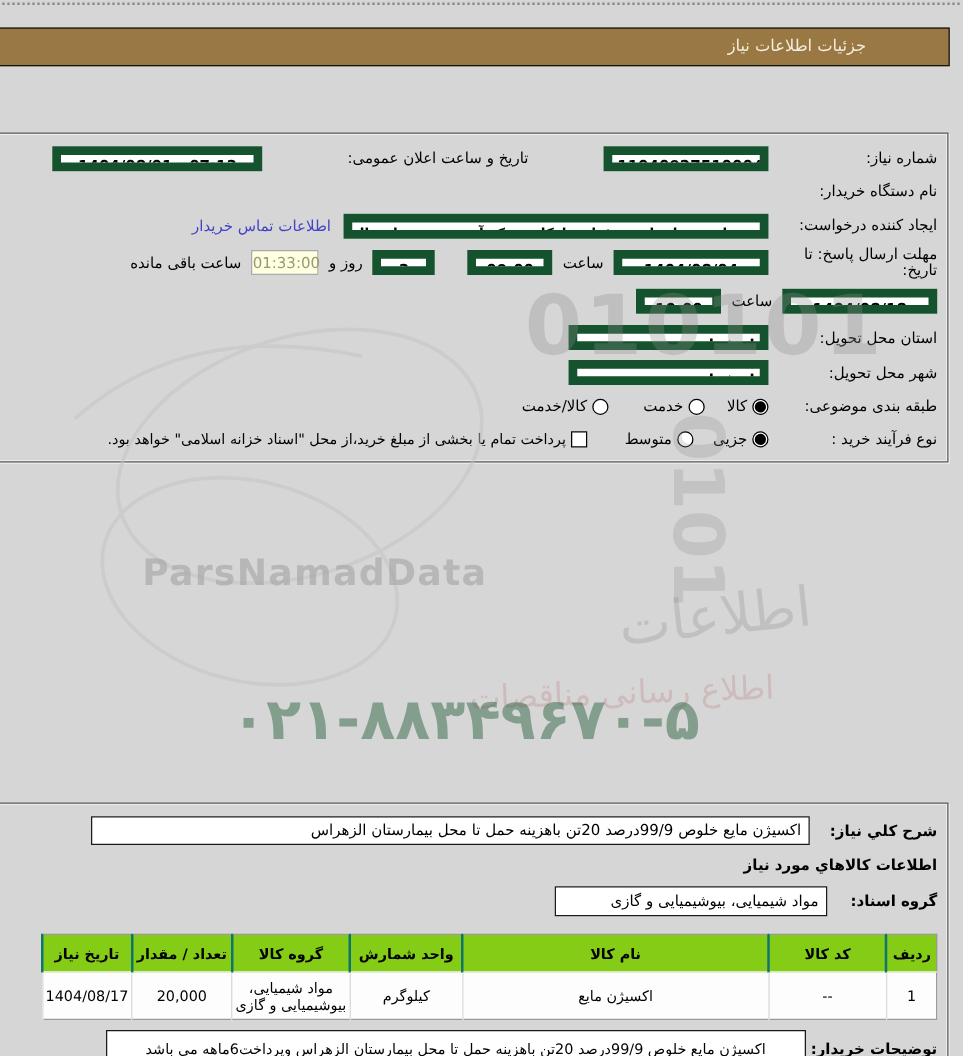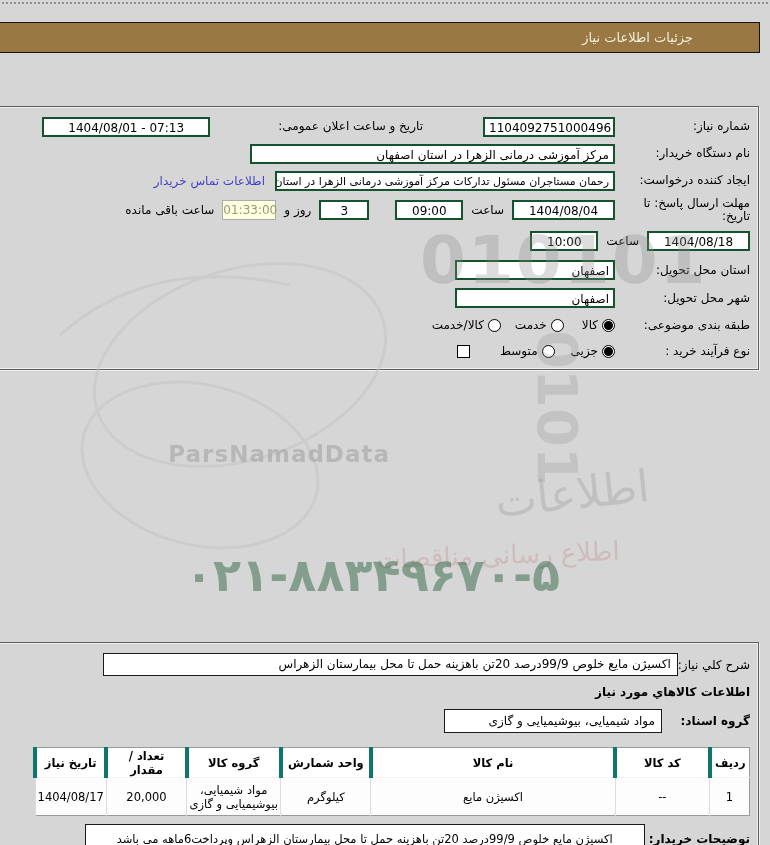--- a/index.html
+++ b/index.html
@@ -29,74 +29,74 @@
     box-shadow: inset 1px 1px 0 #ededed, inset -1px -1px 0 #ededed, 1px 1px 0 #efefef;
   }
   .panel1 { top:75px; height:264px; padding:6px 8px 0 8px; }
   .panel2 { top:347px; height:213px; padding:10px 8px 0 8px; }
 
   .row { display:flex; align-items:center; height:27px; }
   .row.tall { height:31px; }
   .lbl { width:135px; flex:0 0 135px; line-height:13px; }
   .lbl2 { line-height:13px; }
   .inp {
-    background:#fff; border:2px solid #14532d; height:20px; line-height:18px;
-    padding:0 4px; overflow:hidden; white-space:nowrap;
+    background:#fff; border:7px solid #14532d; height:20px; line-height:18px;
+    padding:0 4px; overflow:hidden; white-space:nowrap;font-weight:bold;
   }
   .ctr { text-align:center; }
   .ltr { direction:ltr; }
   .w150{width:132px} .w168{width:168px} .w365{width:365px} .w340{width:340px}
-  .w103{width:103px} .w46{width:68px; } .w50{width:50px} .w160{width:160px} .gap60{margin-left:60px}
+  .w103{width:124px} .w46{width:68px; } .w50{width:50px} .w160{width:160px} .gap60{margin-left:60px}
   .mr8{margin-right:8px}
 
   .link { color:#4343c8; margin-right:10px; cursor:pointer; white-space:nowrap; }
 
   .countdown {
     background:#ffffe1; border:1px solid #ababab; color:#9a9a72;
     width:54px; height:20px; line-height:18px; text-align:center;
   }
 
   .radio {
     width:13px; height:13px; border:1px solid #000; border-radius:50%;
     background:#fff; display:inline-block; position:relative; flex:0 0 13px;
   }
   .radio.sel::after { content:""; position:absolute; inset:1px; background:#000; border-radius:50%; }
   .rlabel { margin-right:4px; }
   .opt { display:flex; align-items:center; margin-left:32px; }
   .checkbox { width:13px; height:13px; border:1px solid #000; background:#fff; display:inline-block; flex:0 0 13px; }
 
   .desc-row { display:flex; align-items:center; margin-bottom:9px; }
-  .desc-row .blabel { font-weight:normal; white-space:nowrap; margin-left:0; }
+  .desc-row .blabel { font-weight:bold; white-space:nowrap; margin-left:16px; }
   .desc-box { background:#fff; border:1px solid #1a1a1a; padding:2px 6px; line-height:17px; white-space:nowrap; overflow:hidden; }
   .desc-box.grow { width:575px; }
   .sec-heading { font-weight:bold; margin:2px 0 10px 0; }
   .group-row { display:flex; align-items:center; margin-bottom:14px; }
   .group-row .blabel { font-weight:bold; width:88px; }
   .group-box { background:#fff; border:1px solid #1a1a1a; width:218px; height:24px; line-height:22px; padding:0 6px; }
 
   table.items { width:717px; border-collapse:collapse; border:1px solid #9a9a9a; margin-bottom:8px; table-layout:fixed; }
   table.items th {
-    background:#ffffff; font-weight:bold; font-size:11.5px; height:30px;
-    border-left:4px solid #0f766e; border-bottom:1px solid #f2f2f2; padding:0 2px;
+    background:#84cc16; font-weight:bold; font-size:11.5px; height:30px;
+    border-left:2px solid #0f766e; border-bottom:1px solid #f2f2f2; padding:0 2px;
   }
   table.items td {
     background:#fdfdfd; font-size:11.5px; height:38px; text-align:center;
     border-left:1px solid #dcdcdc; padding:0 2px; line-height:14px;
   }
   .c-radif{width:5.6%} .c-code{width:13.2%} .c-name{width:34.2%}
   .c-unit{width:12.6%} .c-group{width:13.2%} .c-qty{width:11.2%} .c-date{width:10%}
 
   .notes-row { display:flex; align-items:center; }
   .notes-row .blabel { font-weight:bold; white-space:nowrap; margin-left:4px; }
   .notes-box { background:#fff; border:1px solid #1a1a1a; width:560px; height:30px; line-height:28px; text-align:center; white-space:nowrap; overflow:hidden; font-size:11.5px; }
 
   
   .wm { position:absolute; pointer-events:none; z-index:3; }
   .wm-brand {
-    top:441px; right:380px; font-size:23px; font-weight:bold; color:#9f9f9f;
+    top:441px; right:380px; font-size:29px; font-weight:bold; color:#9f9f9f;
     opacity:.55; letter-spacing:1px; direction:ltr; font-family:"DejaVu Sans", sans-serif;
   }
   .wm-phone {
     top:548px; left:185px; font-size:46px; font-weight:bold; color:#14532d;
     opacity:.42; direction:ltr; letter-spacing:4px;
   }
   .wm-digits1 { top:222px; left:420px; font-size:66px; font-weight:bold; color:#8d8d8d; opacity:.30; direction:ltr; letter-spacing:2px;}
   .wm-digits2 { top:330px; left:590px; font-size:56px; font-weight:bold; color:#8d8d8d; opacity:.25; direction:ltr; transform:rotate(90deg); transform-origin:left top; }
   .wm-callig { top:468px; right:120px; font-size:44px; color:#777; opacity:.22; transform:rotate(-6deg); }
   .wm-slogan { top:540px; right:150px; font-size:26px; color:#c08a8a; opacity:.35; transform:rotate(-2deg); }
@@ -131,21 +131,20 @@
 
   <div class="row">
     <span class="lbl">شماره نیاز:</span>
     <div class="inp ctr ltr w150">1104092751000496</div>
     <span class="lbl2 gap60" style="margin-right:60px">تاریخ و ساعت اعلان عمومی:</span>
     <div class="inp ctr ltr w168 mr8">1404/08/01 - 07:13</div>
   </div>
 
   <div class="row">
     <span class="lbl">نام دستگاه خریدار:</span>
-    <div class="inp w365">مرکز آموزشی درمانی الزهرا در استان اصفهان</div>
   </div>
 
   <div class="row">
     <span class="lbl">ایجاد کننده درخواست:</span>
     <div class="inp w340" style="font-size:11px">رحمان مستاجران مسئول تدارکات مرکز آموزشی درمانی الزهرا در استان اصفهان</div>
     <span class="link">اطلاعات تماس خریدار</span>
   </div>
 
   <div class="row tall">
     <span class="lbl"><span>مهلت ارسال پاسخ: تا</span><br><span>تاریخ:</span></span>
@@ -173,41 +172,42 @@
     <span class="lbl">شهر محل تحویل:</span>
     <div class="inp w160">اصفهان</div>
   </div>
 
   <div class="row" style="height:26px">
     <span class="lbl">طبقه بندی موضوعی:</span>
     <span class="opt" style="margin-left:18px">
       <span class="radio sel"></span>
       <span class="rlabel">کالا</span>
     </span>
-    <span class="opt" style="margin-left:14px">
+    <span class="opt" style="margin-left:28px">
       <span class="radio"></span>
       <span class="rlabel">خدمت</span>
     </span>
     <span class="opt">
       <span class="radio"></span>
       <span class="rlabel">کالا/خدمت</span>
     </span>
   </div>
 
   <div class="row" style="height:26px">
     <span class="lbl">نوع فرآیند خرید :</span>
     <span class="opt" style="margin-left:16px">
       <span class="radio sel"></span>
       <span class="rlabel">جزیی</span>
     </span>
     <span class="opt" style="margin-left:30px">
       <span class="radio"></span>
       <span class="rlabel">متوسط</span>
     </span>
     <span class="checkbox"></span>
+    <span class="rlabel" style="font-size:11.5px">پرداخت تمام یا بخشی از مبلغ خرید،از محل "اسناد خزانه اسلامی" خواهد بود.</span>
   </div>
 
 </div>
 
 <div class="panel panel2 z">
 
   <div class="desc-row">
     <span class="blabel">شرح کلي نیاز:</span>
     <div class="desc-box grow">اکسیژن مایع خلوص 99/9درصد 20تن باهزینه حمل تا محل بیمارستان الزهراس</div>
   </div>

